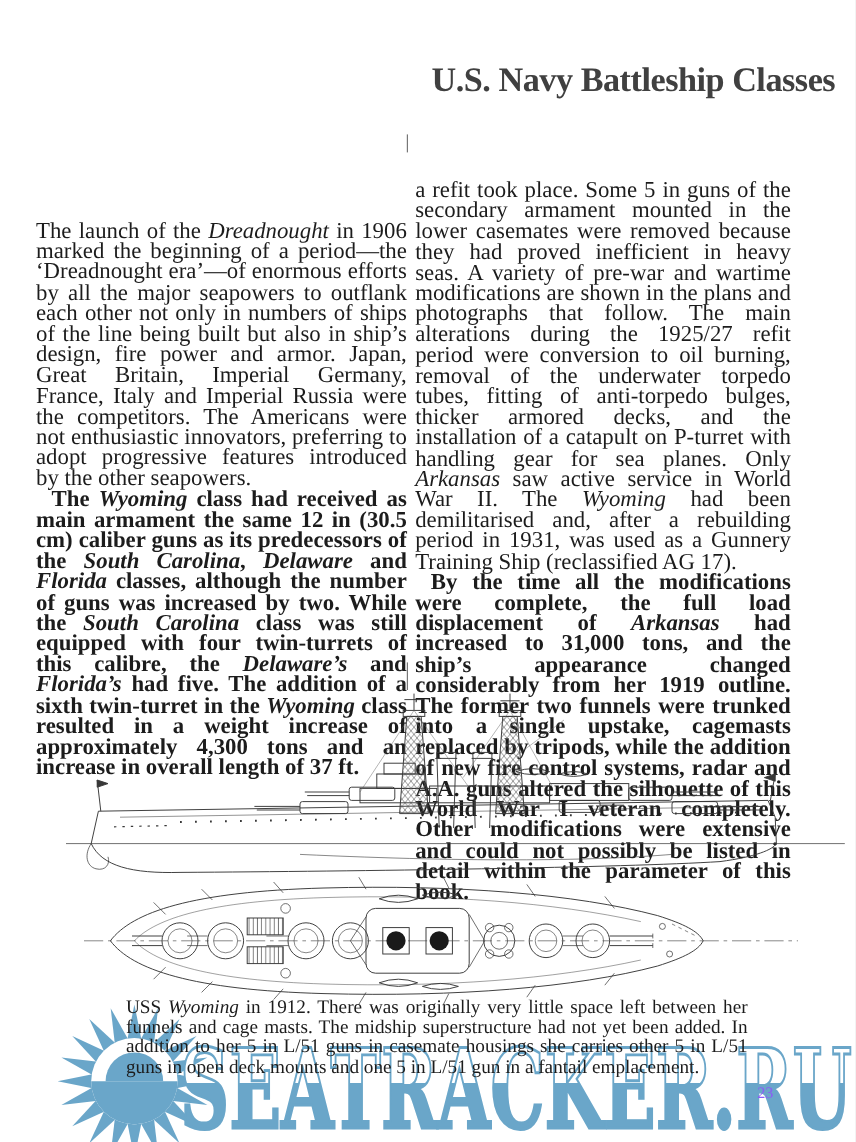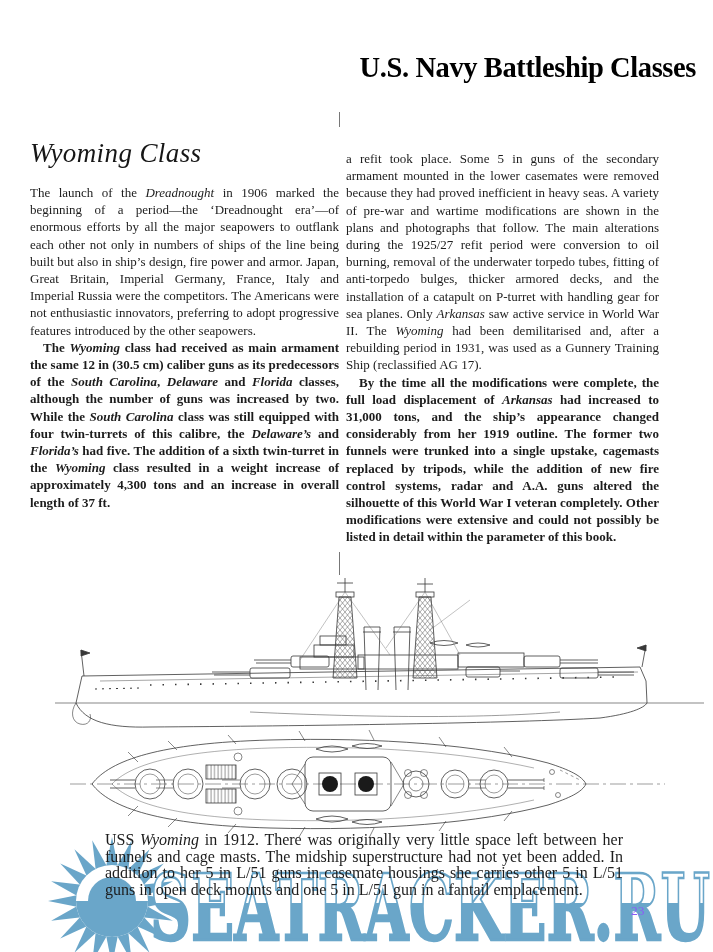--- a/index.html
+++ b/index.html
@@ -3,29 +3,29 @@
 <meta charset="utf-8">
 <style>
   html,body{margin:0;padding:0;background:#e8e8e8;}
   .page{
     position:relative;width:713px;height:952px;margin:0 auto;
     background:#ffffff;overflow:hidden;
     font-family:"Liberation Serif","DejaVu Serif",serif;color:#1c1c1c;
   }
   .page-title{
     position:absolute;top:52px;right:17px;margin:0;
-    font-size:28.5px;font-weight:700;letter-spacing:-0.4px;white-space:nowrap;color:#000000;
+    font-size:28.5px;font-weight:700;letter-spacing:-0.4px;white-space:nowrap;color:#404040;
   }
   .section-heading{
     position:absolute;top:138px;left:30px;margin:0;
     font-style:italic;font-weight:400;font-size:27px;letter-spacing:0.4px;color:#161616;
   }
   .col{
     position:absolute;text-align:justify;
-    font-size:13px;line-height:17.2px;
+    font-size:19px;line-height:17.2px;
   }
   .col-left{left:30px;top:184px;width:309px;}
   .col-right{left:346px;top:150px;width:313px;}
   .body-p{margin:0;}
   .body-p.indent{text-indent:13px;font-weight:bold;}
   .divmark{position:absolute;left:339px;width:1px;background:#777;}
   .divmark.top{top:112px;height:15px;}
   .divmark.bottom{top:552px;height:23px;}
   .figure-svg{position:absolute;left:0;top:558px;z-index:0;}
   .figure-caption{
@@ -38,21 +38,20 @@
     font-size:13.5px;color:#8b5cf6;z-index:3;
   }
 </style>
 </head>
 <body>
 
 <div class="page">
 
   <h1 class="page-title">U.S. Navy Battleship Classes</h1>
 
-  <h2 class="section-heading">Wyoming Class</h2>
 
   <div class="divmark top"></div>
   <div class="divmark bottom"></div>
 
   <div class="col col-left">
       <p class="body-p"><span>The launch of the </span><i>Dreadnought</i><span> in 1906 marked the beginning of a period—the ‘Dreadnought era’—of enormous efforts by all the major seapowers to outflank each other not only in numbers of ships of the line being built but also in ship’s design, fire power and armor. Japan, Great Britain, Imperial Germany, France, Italy and Imperial Russia were the competitors. The Americans were not enthusiastic innovators, preferring to adopt progressive features introduced by the other seapowers.</span></p>
       <p class="body-p indent"><span>The </span><i>Wyoming</i><span> class had received as main armament the same 12 in (30.5 cm) caliber guns as its predecessors of the </span><i>South Carolina</i><span>, </span><i>Delaware</i><span> and </span><i>Florida</i><span> classes, although the number of guns was increased by two. While the </span><i>South Carolina</i><span> class was still equipped with four twin-turrets of this calibre, the </span><i>Delaware’s</i><span> and </span><i>Florida’s</i><span> had five. The addition of a sixth twin-turret in the </span><i>Wyoming</i><span> class resulted in a weight increase of approximately 4,300 tons and an increase in overall length of 37 ft.</span></p>
     </div>
   <div class="col col-right">
       <p class="body-p"><span>a refit took place. Some 5 in guns of the secondary armament mounted in the lower casemates were removed because they had proved inefficient in heavy seas. A variety of pre-war and wartime modifications are shown in the plans and photographs that follow. The main alterations during the 1925/27 refit period were conversion to oil burning, removal of the underwater torpedo tubes, fitting of anti-torpedo bulges, thicker armored decks, and the installation of a catapult on P-turret with handling gear for sea planes. Only </span><i>Arkansas</i><span> saw active service in World War II. The </span><i>Wyoming</i><span> had been demilitarised and, after a rebuilding period in 1931, was used as a Gunnery Training Ship (reclassified AG 17).</span></p>

